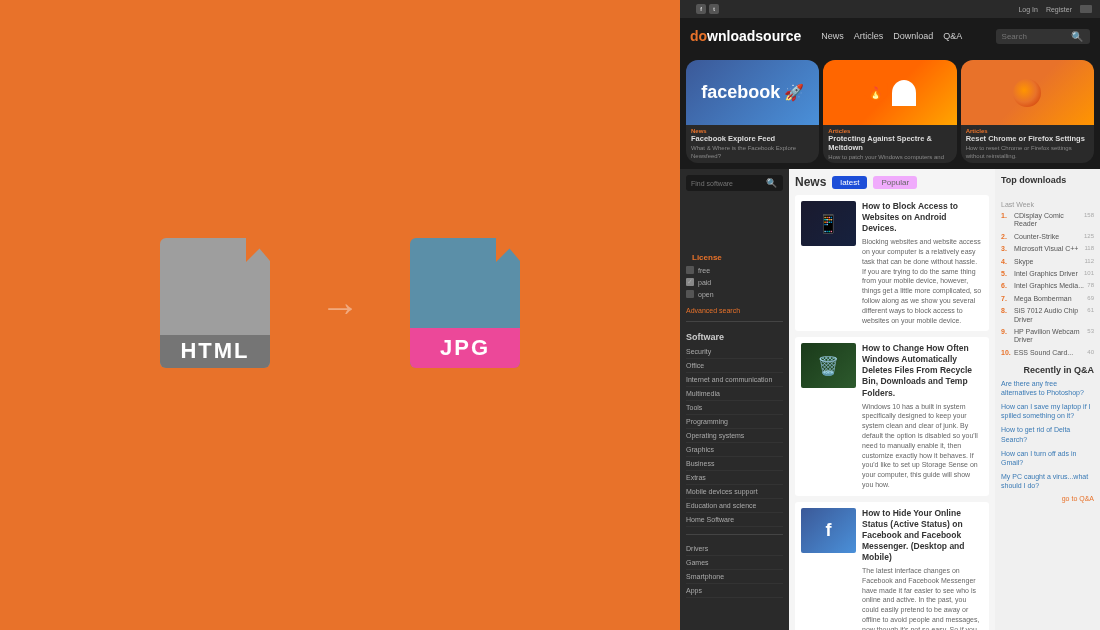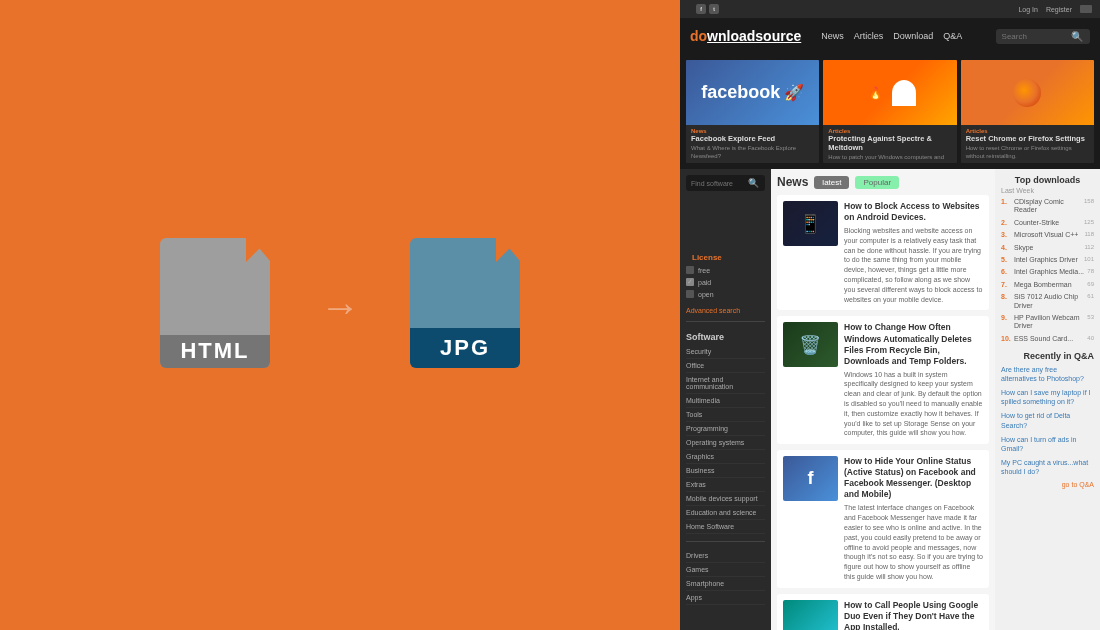--- a/index.html
+++ b/index.html
@@ -122,21 +122,21 @@
     .featured-section {
       background: #1a1a1a;
       padding: 6px;
       display: flex;
       gap: 4px;
       height: 115px;
     }
     .featured-card {
       flex: 1;
       background: #2a2a2a;
-      border-radius: 1px;
+      border-radius: 12px;
       overflow: hidden;
       cursor: pointer;
     }
     .featured-card-img {
       height: 65px;
       display: flex;
       align-items: center;
       justify-content: center;
       overflow: hidden;
     }
@@ -191,21 +191,21 @@
 
     
     .main-content {
       display: flex;
       flex: 1;
       overflow: hidden;
     }
 
     
     .sidebar {
-      width: 91px;
+      width: 109px;
       background: #2a2a2a;
       overflow-y: auto;
       flex-shrink: 0;
     }
     .sidebar-search {
       display: flex;
       align-items: center;
       background: #1a1a1a;
       margin: 6px;
       border-radius: 3px;
@@ -294,22 +294,22 @@
       font-size: 12px;
       font-weight: bold;
       color: #333;
     }
     .news-tab {
       font-size: 8px;
       padding: 2px 8px;
       border-radius: 3px;
       cursor: pointer;
     }
-    .news-tab.active { background: #737373; color: white; text-align: center; }
-    .news-tab.inactive { background: #86efac; color: #666; text-align: right; }
+    .news-tab.active { background: #1d4ed8; color: white; text-align: center; }
+    .news-tab.inactive { background: #f0abfc; color: #666; text-align: right; }
 
     .news-item {
       background: white;
       border-radius: 3px;
       margin-bottom: 6px;
       padding: 6px;
       display: flex;
       gap: 6px;
       cursor: pointer;
     }
@@ -346,22 +346,21 @@
       width: 105px;
       background: #f0f0f0;
       padding: 6px;
       overflow-y: auto;
       flex-shrink: 0;
     }
     .top-downloads-title {
       font-size: 9px;
       font-weight: bold;
       color: #333;
-      margin-bottom: 2px;
-      text-align: center;
+      margin-bottom: 16px;
     }
     .last-week {
       font-size: 7px;
       color: #999;
       margin-bottom: 4px;
     }
     .download-item {
       display: flex;
       align-items: flex-start;
       gap: 3px;
@@ -488,21 +487,21 @@
       border-style: solid;
       border-width: 24px 24px 0 0;
       border-color: #E8722A transparent transparent transparent;
     }
     .jpg-file-label {
       position: absolute;
       bottom: 0;
       left: 0;
       right: 0;
       height: 40px;
-      background: #0c4a6e;
+      background: #ec4899;
       border-radius: 0 0 6px 6px;
       display: flex;
       align-items: center;
       justify-content: center;
       font-size: 22px;
       font-weight: bold;
       color: white;
       letter-spacing: 2px;
     }
 
@@ -538,21 +537,21 @@
       <div class="social-icon">f</div>
       <div class="social-icon">t</div>
     </div>
     <span class="top-bar-btn">Log In</span>
     <span class="top-bar-btn">Register</span>
     <div style="width:12px;height:8px;background:#555;border-radius:1px;"></div>
   </div>
 
   <div class="site-header">
     <div class="site-logo">
-      <span style="color:#e8722a;">do</span><span style="color:#fff;text-decoration:underline;">wnloadsource</span>
+      <span style="color:#e8722a;">do</span><span style="color:#fff;">wnloadsource</span>
     </div>
     <div class="nav-items">
       <span class="nav-item">News</span>
       <span class="nav-item">Articles</span>
       <span class="nav-item">Download</span>
       <span class="nav-item">Q&amp;A</span>
     </div>
     <div class="search-box">
       <input type="text" placeholder="Search" style="">
       <span class="search-icon-btn">🔍</span>

